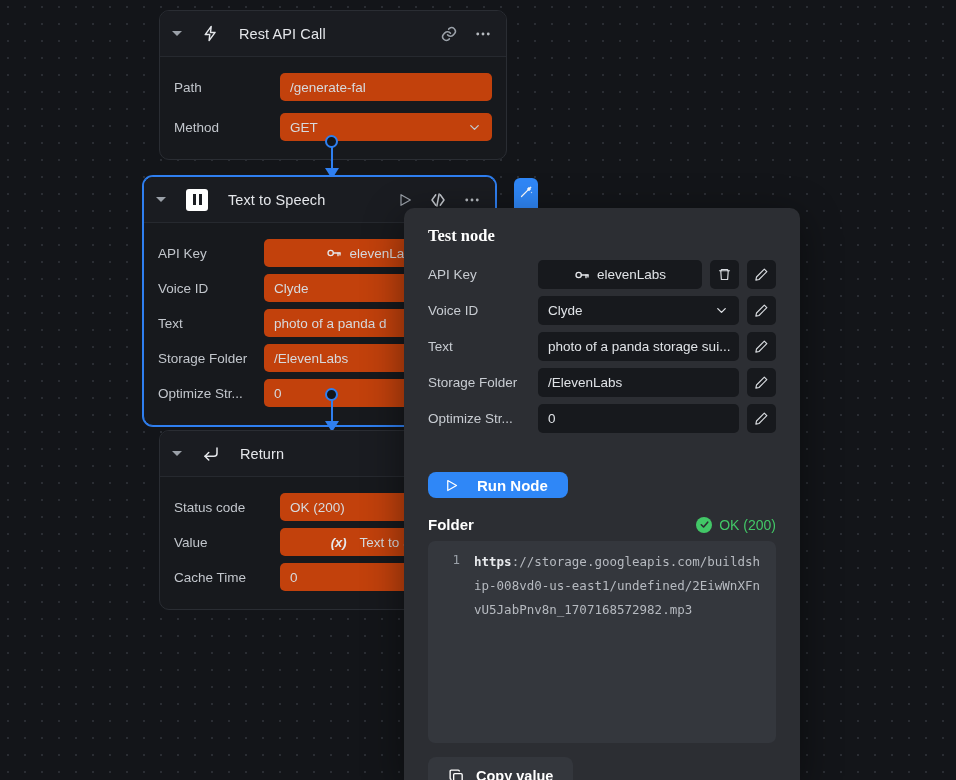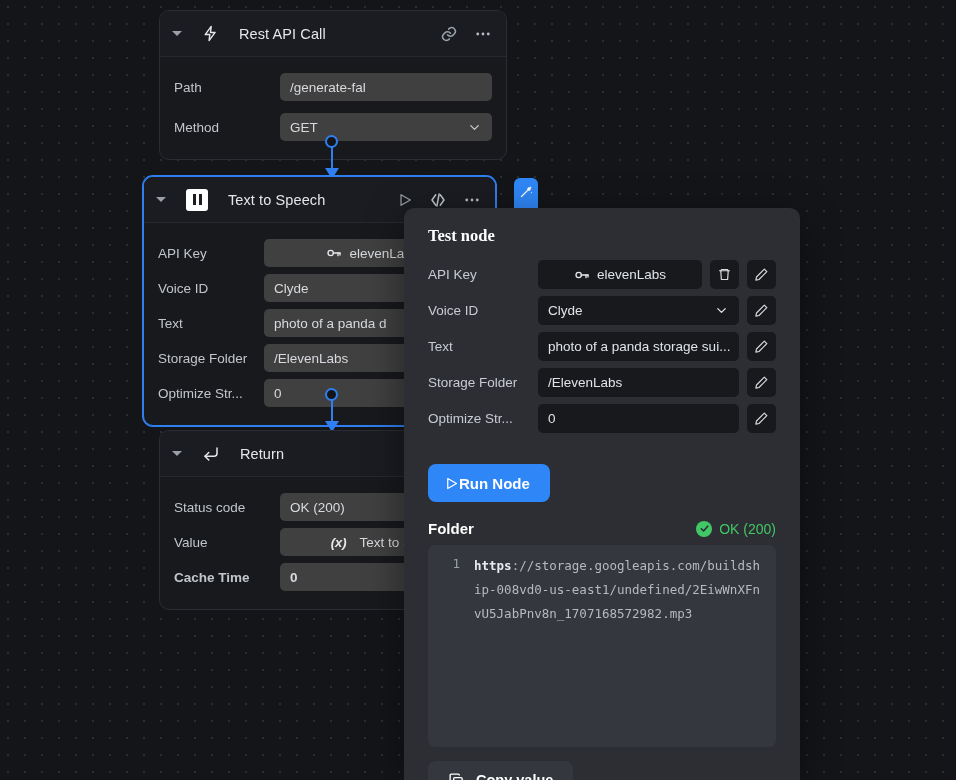--- a/index.html
+++ b/index.html
@@ -85,21 +85,21 @@
     color: #c2c6cc;
     font-size: 13.5px;
     width: 106px;
     flex: 0 0 106px;
     white-space: nowrap;
     overflow: hidden;
   }
   .field {
     flex: 1 1 auto;
     height: 28px;
-    background: #404040;
+    background: #c2410c;
     border-radius: 5px;
     display: flex;
     align-items: center;
     padding: 0 10px;
     color: #d7dade;
     font-size: 13.5px;
     white-space: nowrap;
     overflow: hidden;
   }
   .field.center { justify-content: center; gap: 7px; }
@@ -204,33 +204,33 @@
   .sq-btn {
     width: 29px; height: 29px;
     flex: 0 0 29px;
     background: #17191d;
     border-radius: 5px;
     display: flex; align-items: center; justify-content: center;
     cursor: pointer;
   }
 
   .run-btn {
-    margin-top: 24px;
-    height: 38px;
+    margin-top: 32px;
+    height: 26px;
     padding: 0 20px 0 16px;
     background: #2f87f7;
     border: none;
     border-radius: 8px;
     color: #fff;
     font-size: 15px;
     font-weight: bold;
     font-family: "Liberation Sans", sans-serif;
     display: inline-flex;
     align-items: center;
-    gap: 0;
+    gap: 18px;
     cursor: pointer;
   }
 
   .result-head {
     display: flex;
     align-items: center;
     margin-top: 18px;
     margin-bottom: 8px;
   }
   .result-head .rtitle {
@@ -461,21 +461,21 @@
         <span class="row-label">Status code</span>
         <span class="field">OK (200)</span>
       </div>
       <div class="row" style="margin-top:3px;">
         <span class="row-label">Value</span>
         <span class="field center">
           <span class="varx">(x)</span>
           <span>Text to Speec</span>
         </span>
       </div>
-      <div class="row" style="margin-top:3px;font-weight:bold;">
+      <div class="row" style="margin-top:3px;">
         <span class="row-label">Cache Time</span>
         <span class="field">0</span>
       </div>
     </div>
   </div>
 
   <div id="test-panel">
     <h2>Test node</h2>
 
     

